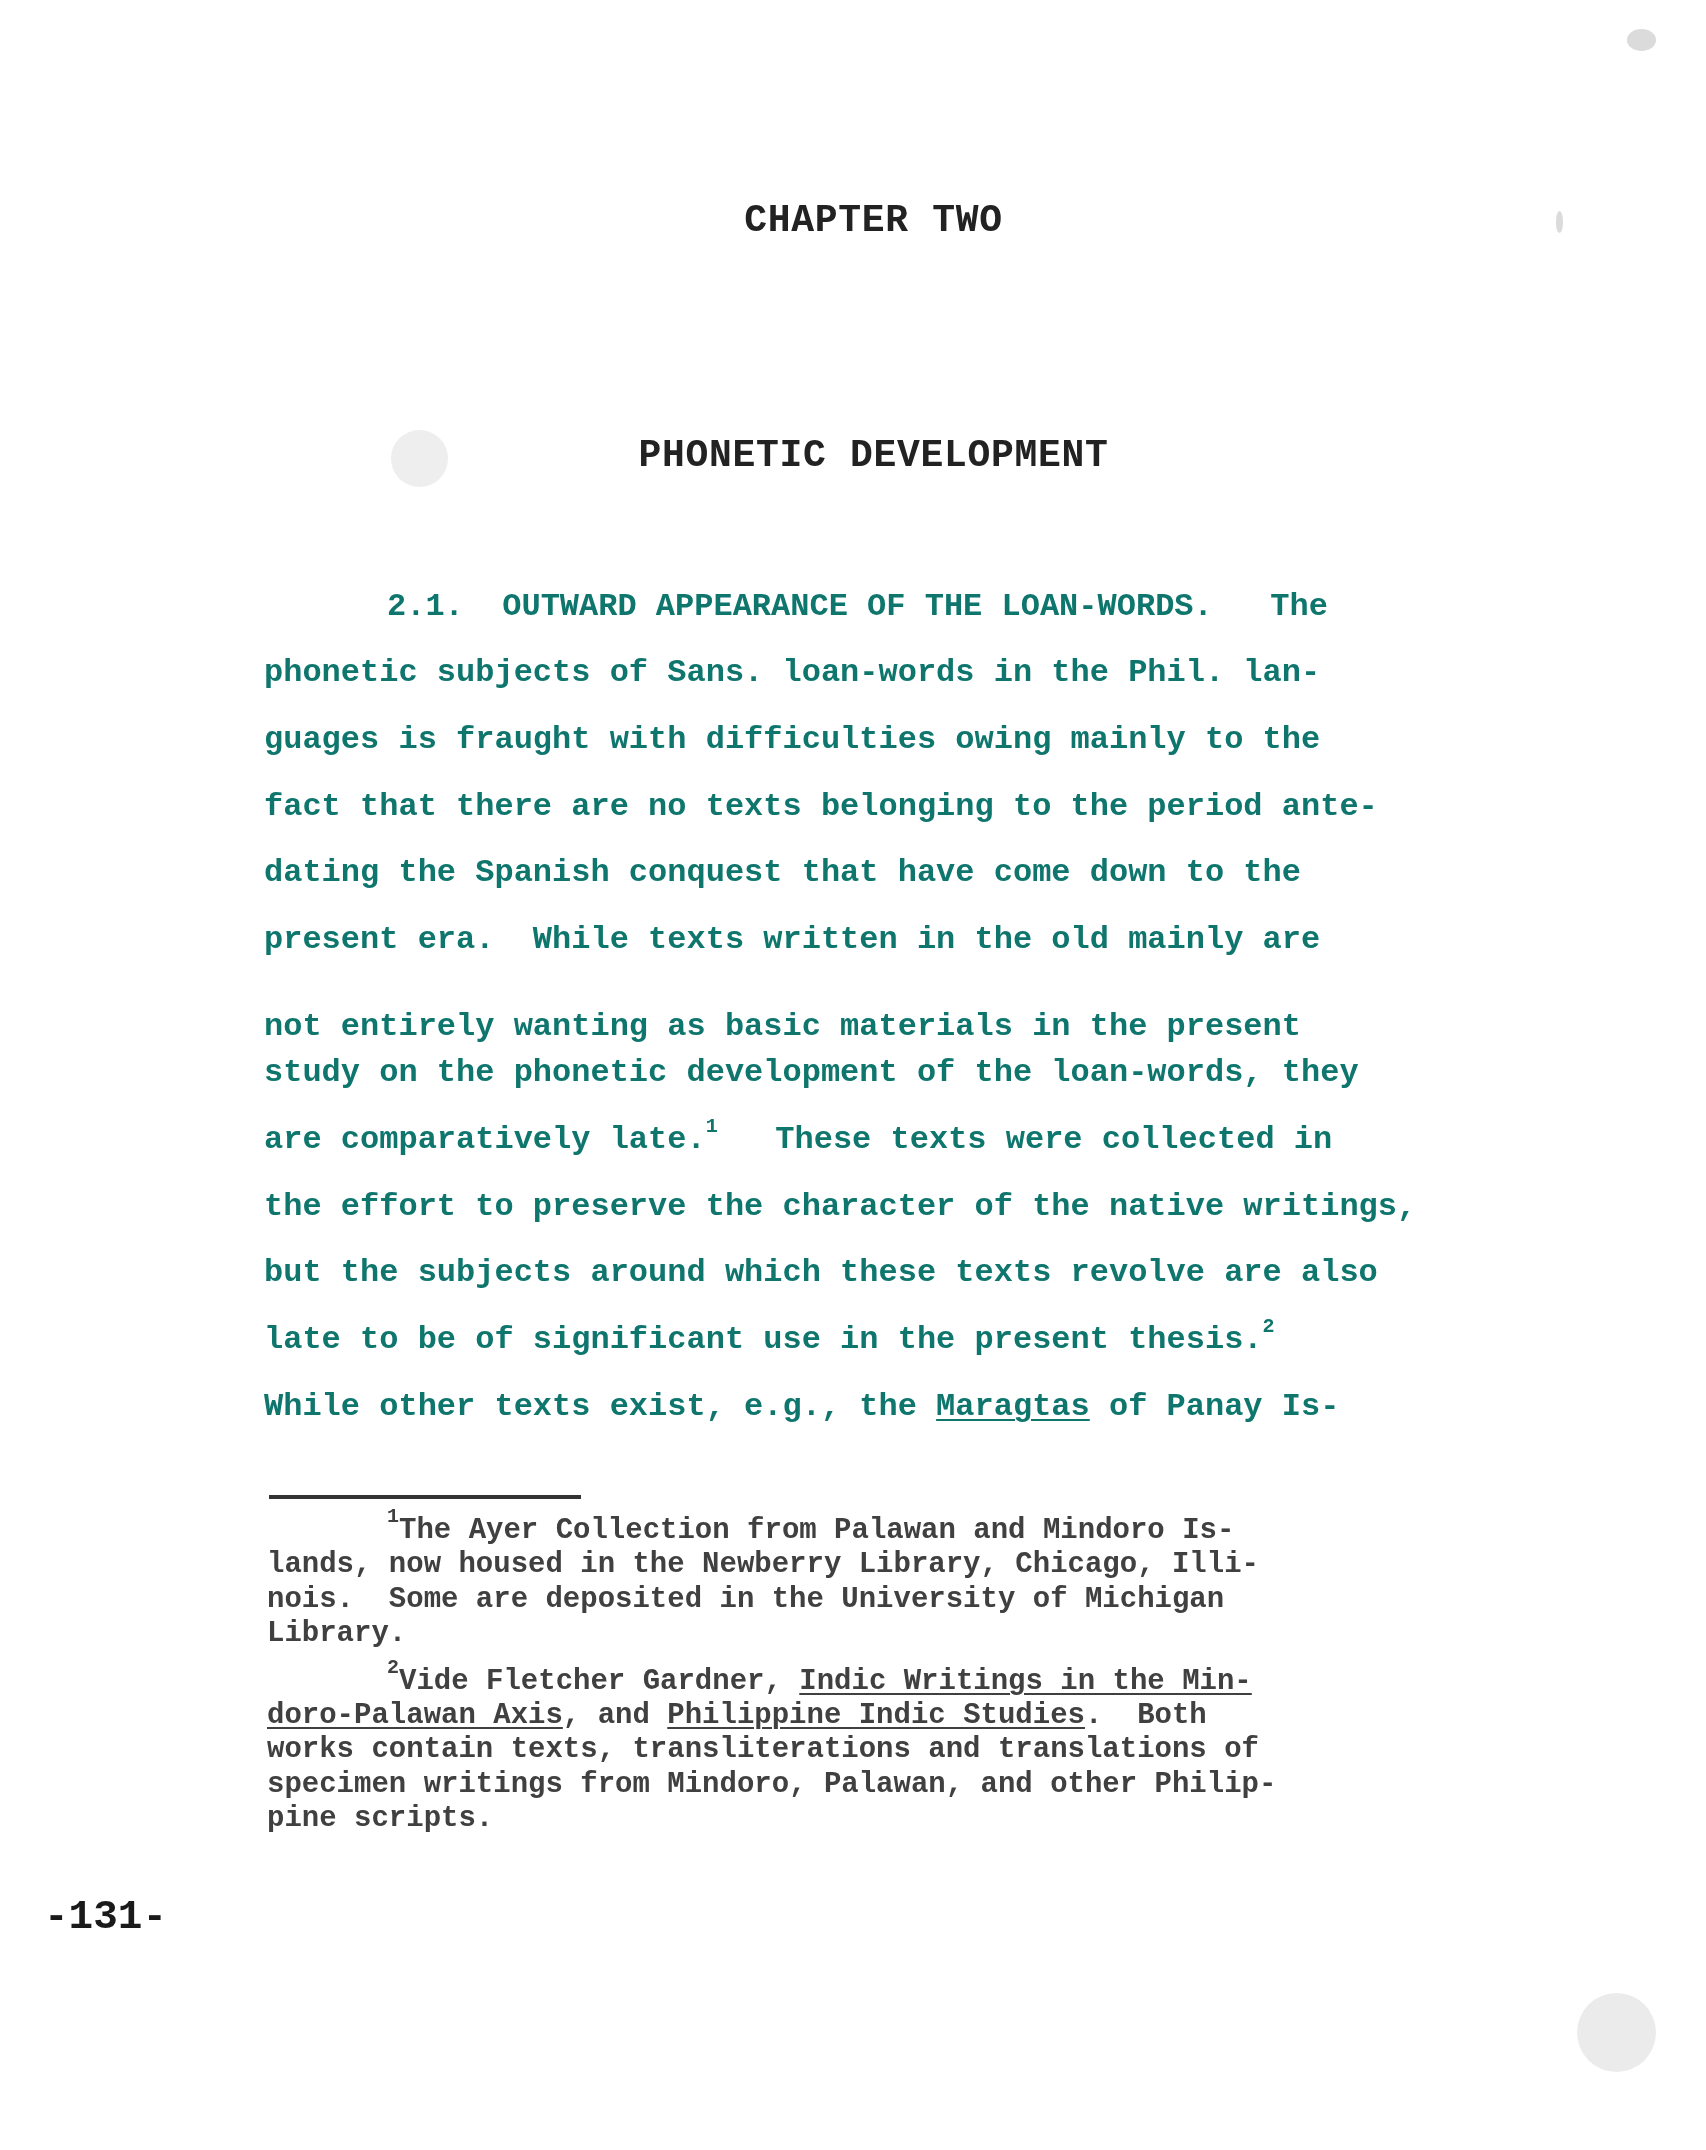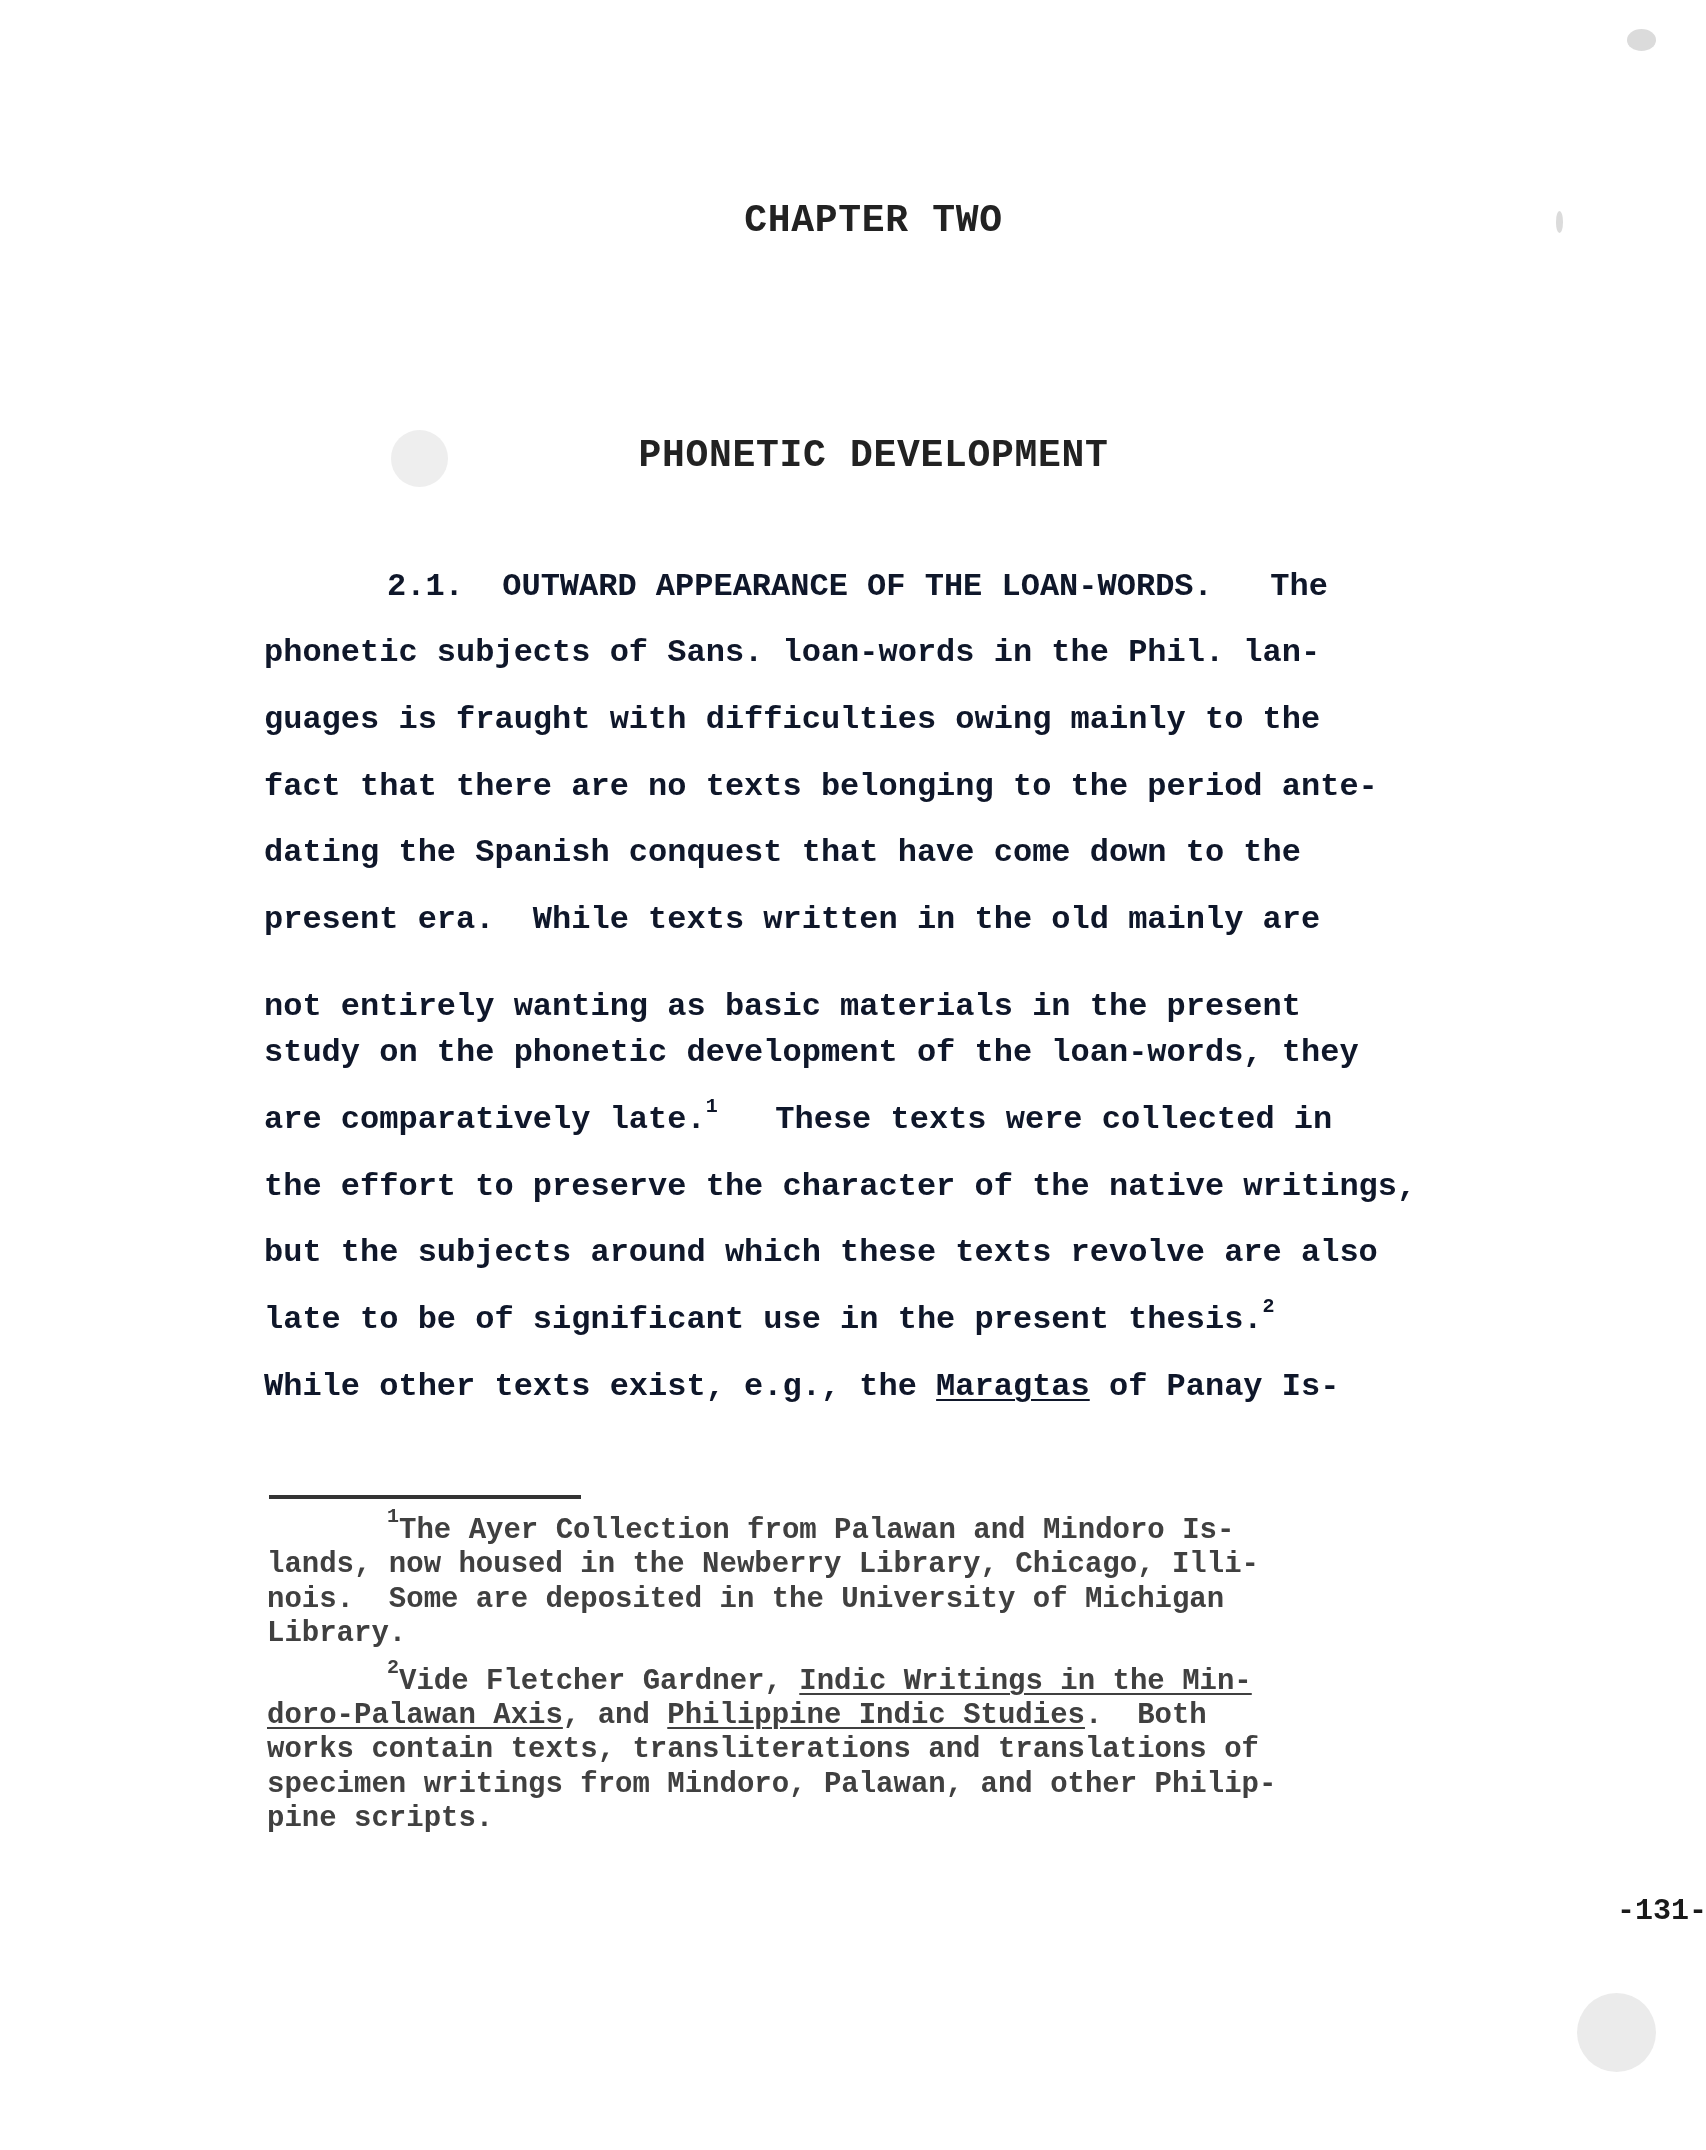--- a/index.html
+++ b/index.html
@@ -24,21 +24,22 @@
     }
     .h-chapter { top: 199px; left: 40px; }
     .h-title { top: 337px; left: 40px; }
     .h-sub { top: 434px; left: 40px; }
     .body-line {
       position: absolute;
       left: 264px;
       font-weight: bold;
       font-size: 32px;
       white-space: pre;
-      color: #0f172a;
+      color: #0f766e;
+      margin-top: 20px;
     }
     .body-line.indent { left: 387px; }
     sup.fn { font-size: 20px; vertical-align: 16px; line-height: 0; }
     .u { text-decoration: underline; text-decoration-thickness: 2.2px; text-underline-offset: 4.3px; }
     .rule {
       position: absolute;
       left: 269px;
       top: 1495px;
       width: 312px;
       height: 3.6px;
@@ -49,24 +50,24 @@
       left: 267px;
       font-weight: bold;
       font-size: 29px;
       white-space: pre;
       color: #404040;
     }
     .fn-line.indent { left: 387px; }
     .page-number {
       position: absolute;
       left: 0; right: 0; top: 1894px;
-      text-align: right;
+      text-align: left;
       font-weight: bold;
-      font-size: 30px;
-      padding-left: 20px;
+      font-size: 41px;
+      padding-left: 44px;
     }
     .speck { position: absolute; border-radius: 50%; background: #bdbdbd; opacity: 0.55; }
   </style>
 </head>
 <body>
 
 <div class="page">
 
   <div class="heading h-chapter">CHAPTER TWO</div>
   <div class="heading h-sub">PHONETIC DEVELOPMENT</div>

